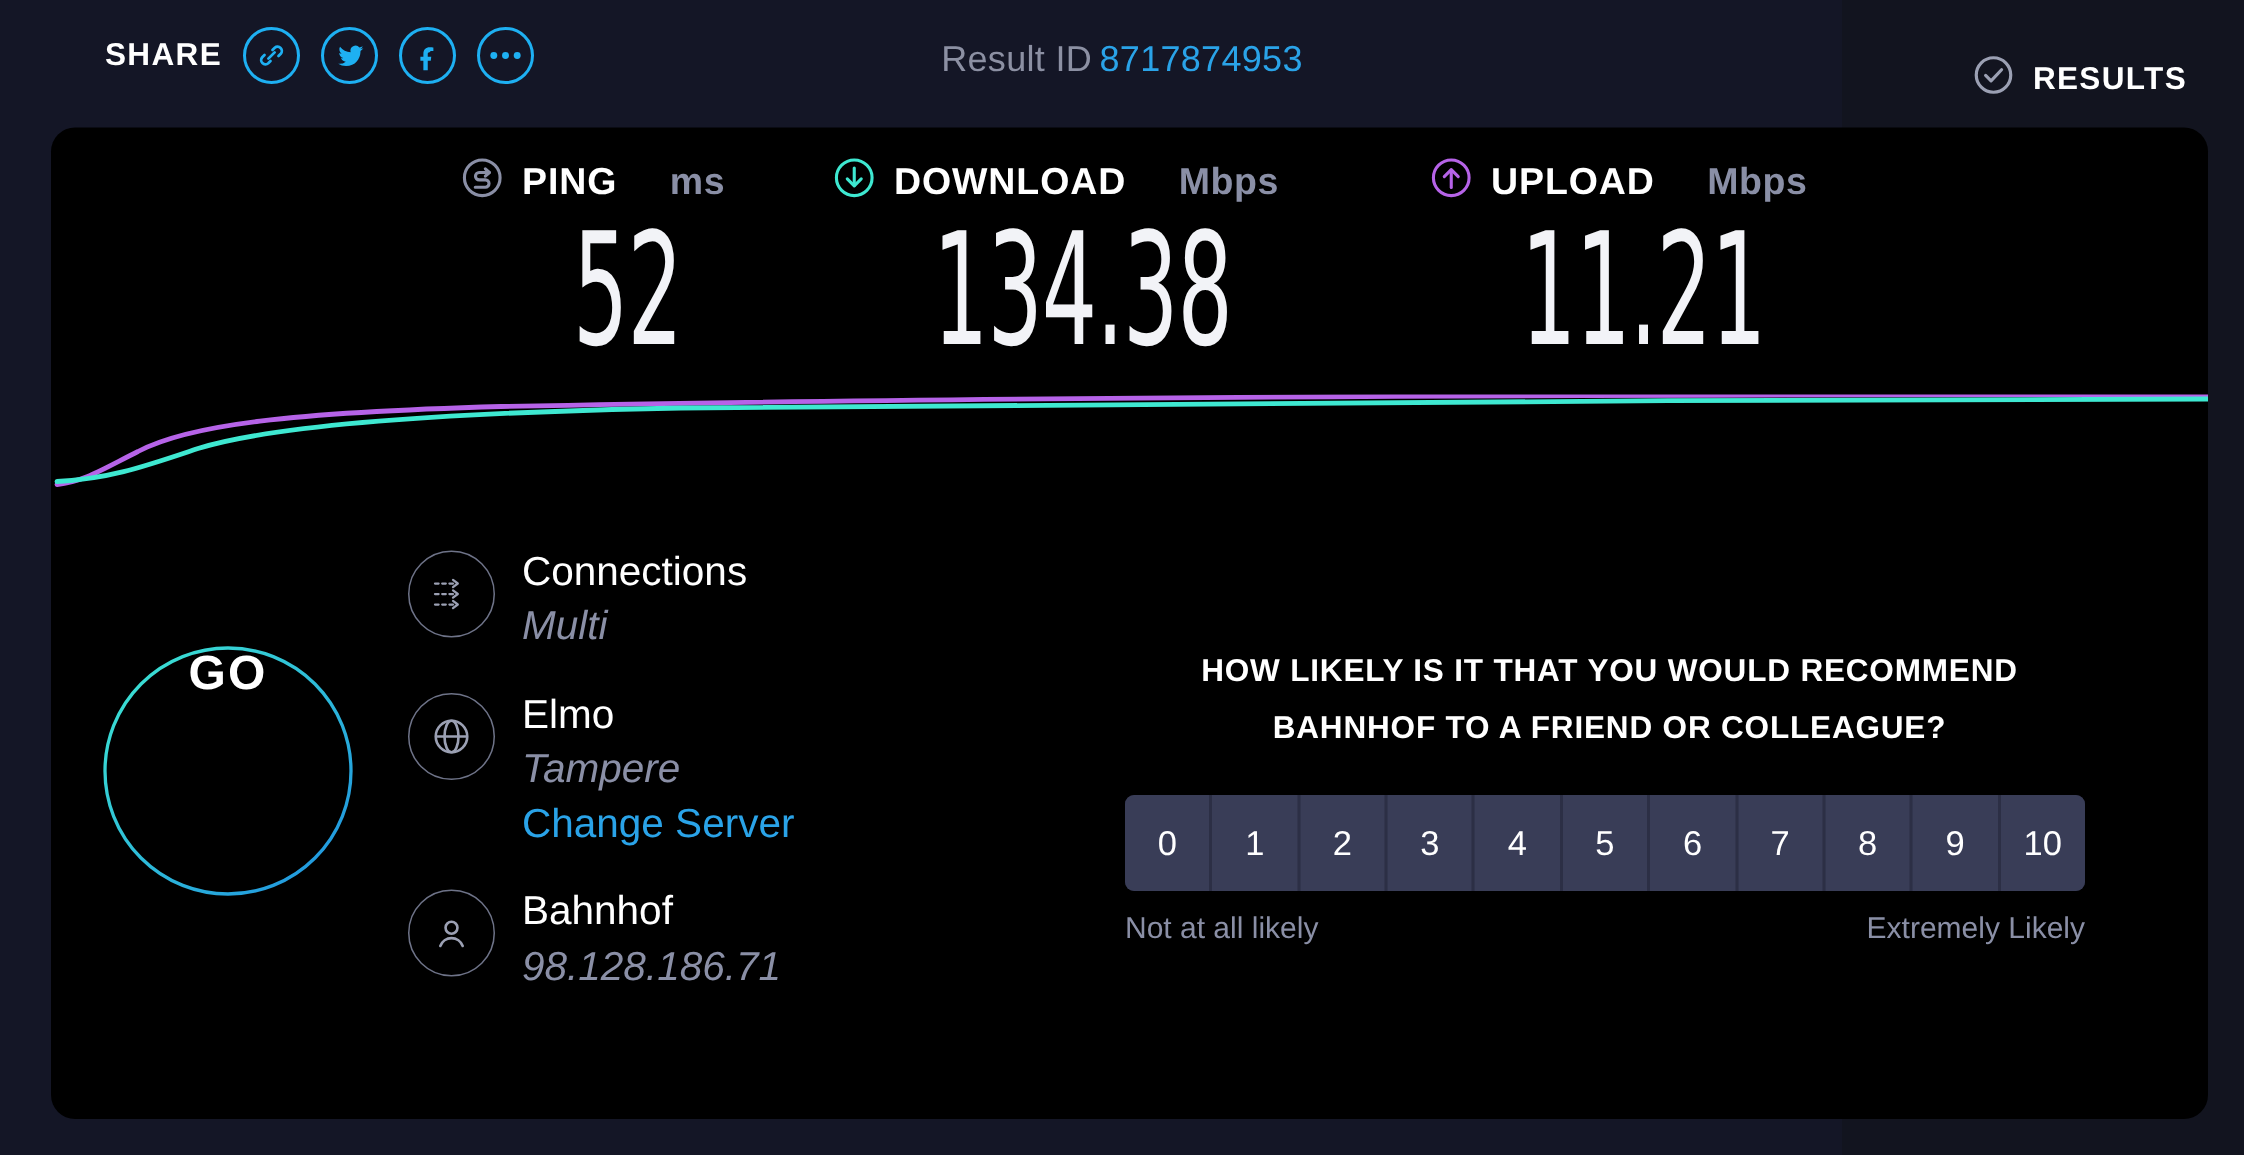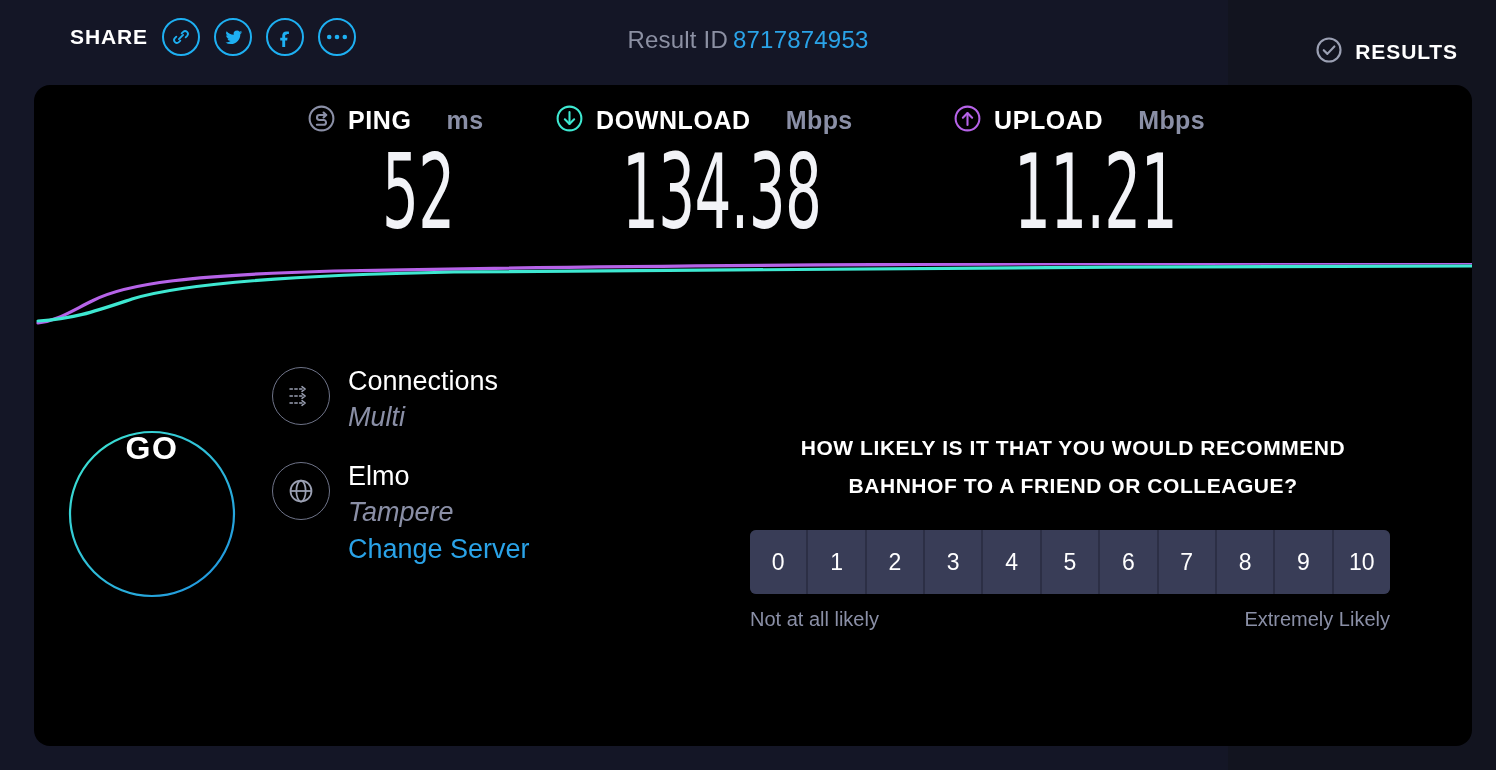--- a/index.html
+++ b/index.html
@@ -430,20 +430,32 @@
             <path d="M3 12 H21"></path>
           </svg>
         </div>
         <div class="info-texts">
           <div class="info-title">Elmo</div>
           <div class="info-sub">Tampere</div>
           <div class="info-link">Change Server</div>
         </div>
       </div>
 
+      <div class="info-row">
+        <div class="info-icon">
+          <svg width="28" height="28" viewBox="0 0 24 24" fill="none" stroke="#9ba0b3" stroke-width="1.5" stroke-linecap="round">
+            <circle cx="12" cy="9" r="3.4"></circle>
+            <path d="M5.6 19.4 a6.8 6.8 0 0 1 12.8 0"></path>
+          </svg>
+        </div>
+        <div class="info-texts">
+          <div class="info-title">Bahnhof</div>
+          <div class="info-sub">98.128.186.71</div>
+        </div>
+      </div>
     </div>
 
     <div class="survey">
       <div class="survey-q">HOW LIKELY IS IT THAT YOU WOULD RECOMMEND BAHNHOF TO A FRIEND OR COLLEAGUE?</div>
       <div class="scale">
           <div class="scale-btn">0</div>
           <div class="scale-btn">1</div>
           <div class="scale-btn">2</div>
           <div class="scale-btn">3</div>
           <div class="scale-btn">4</div>

